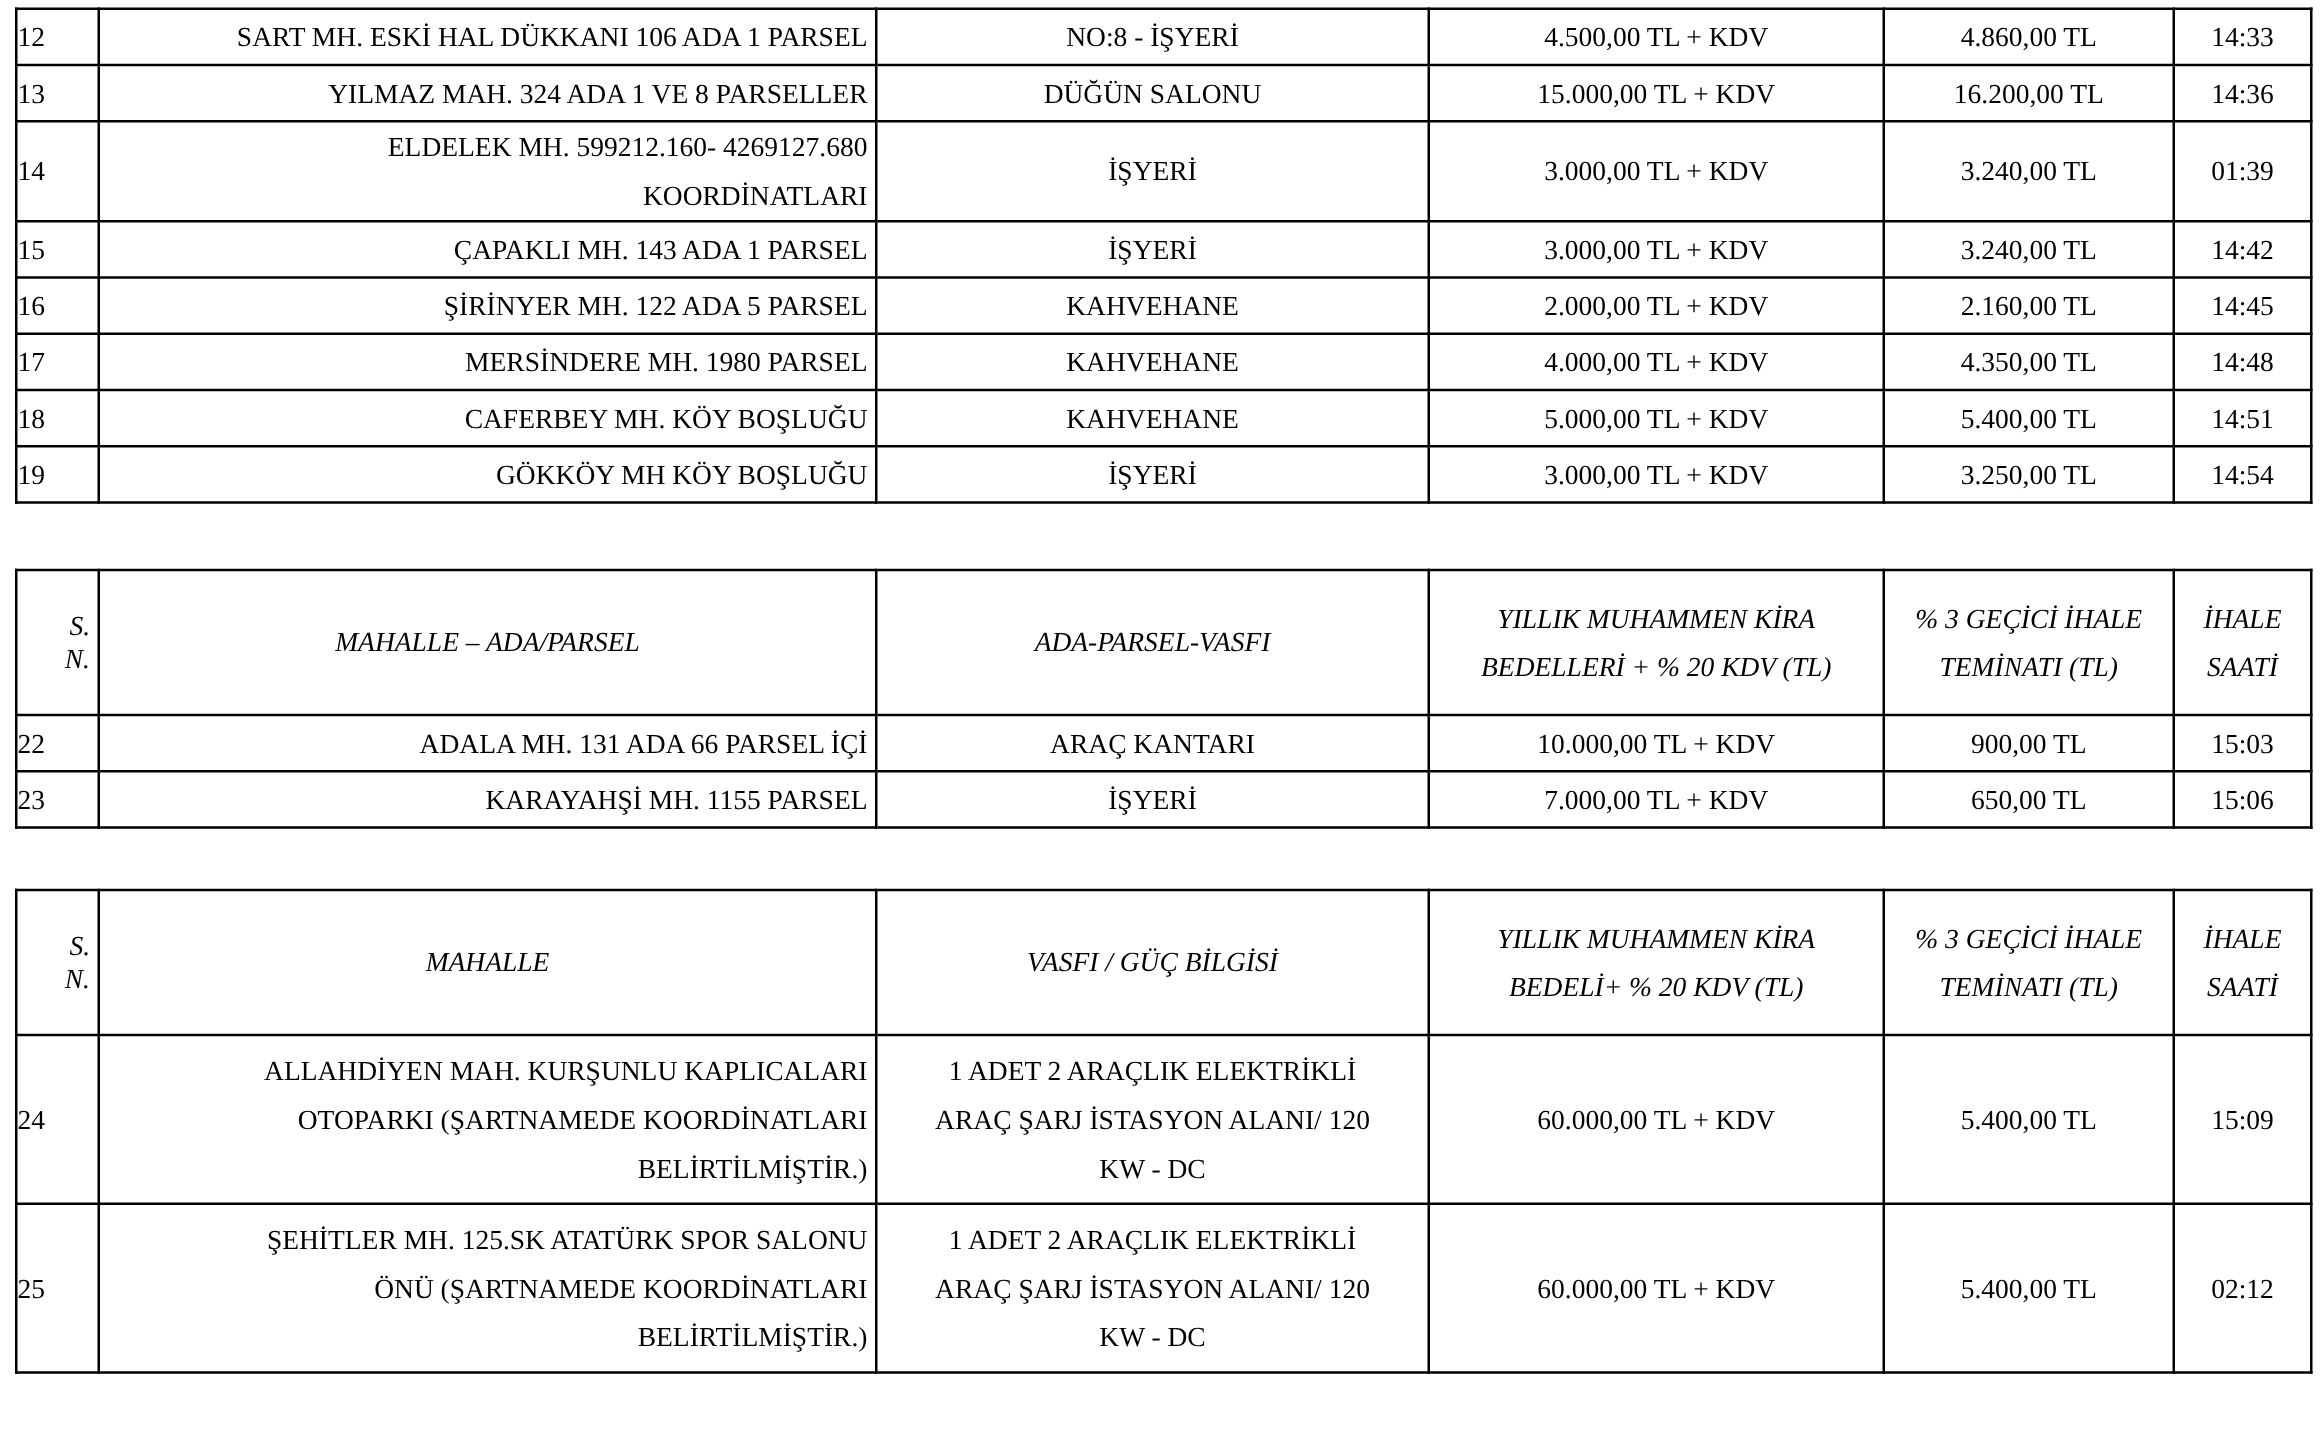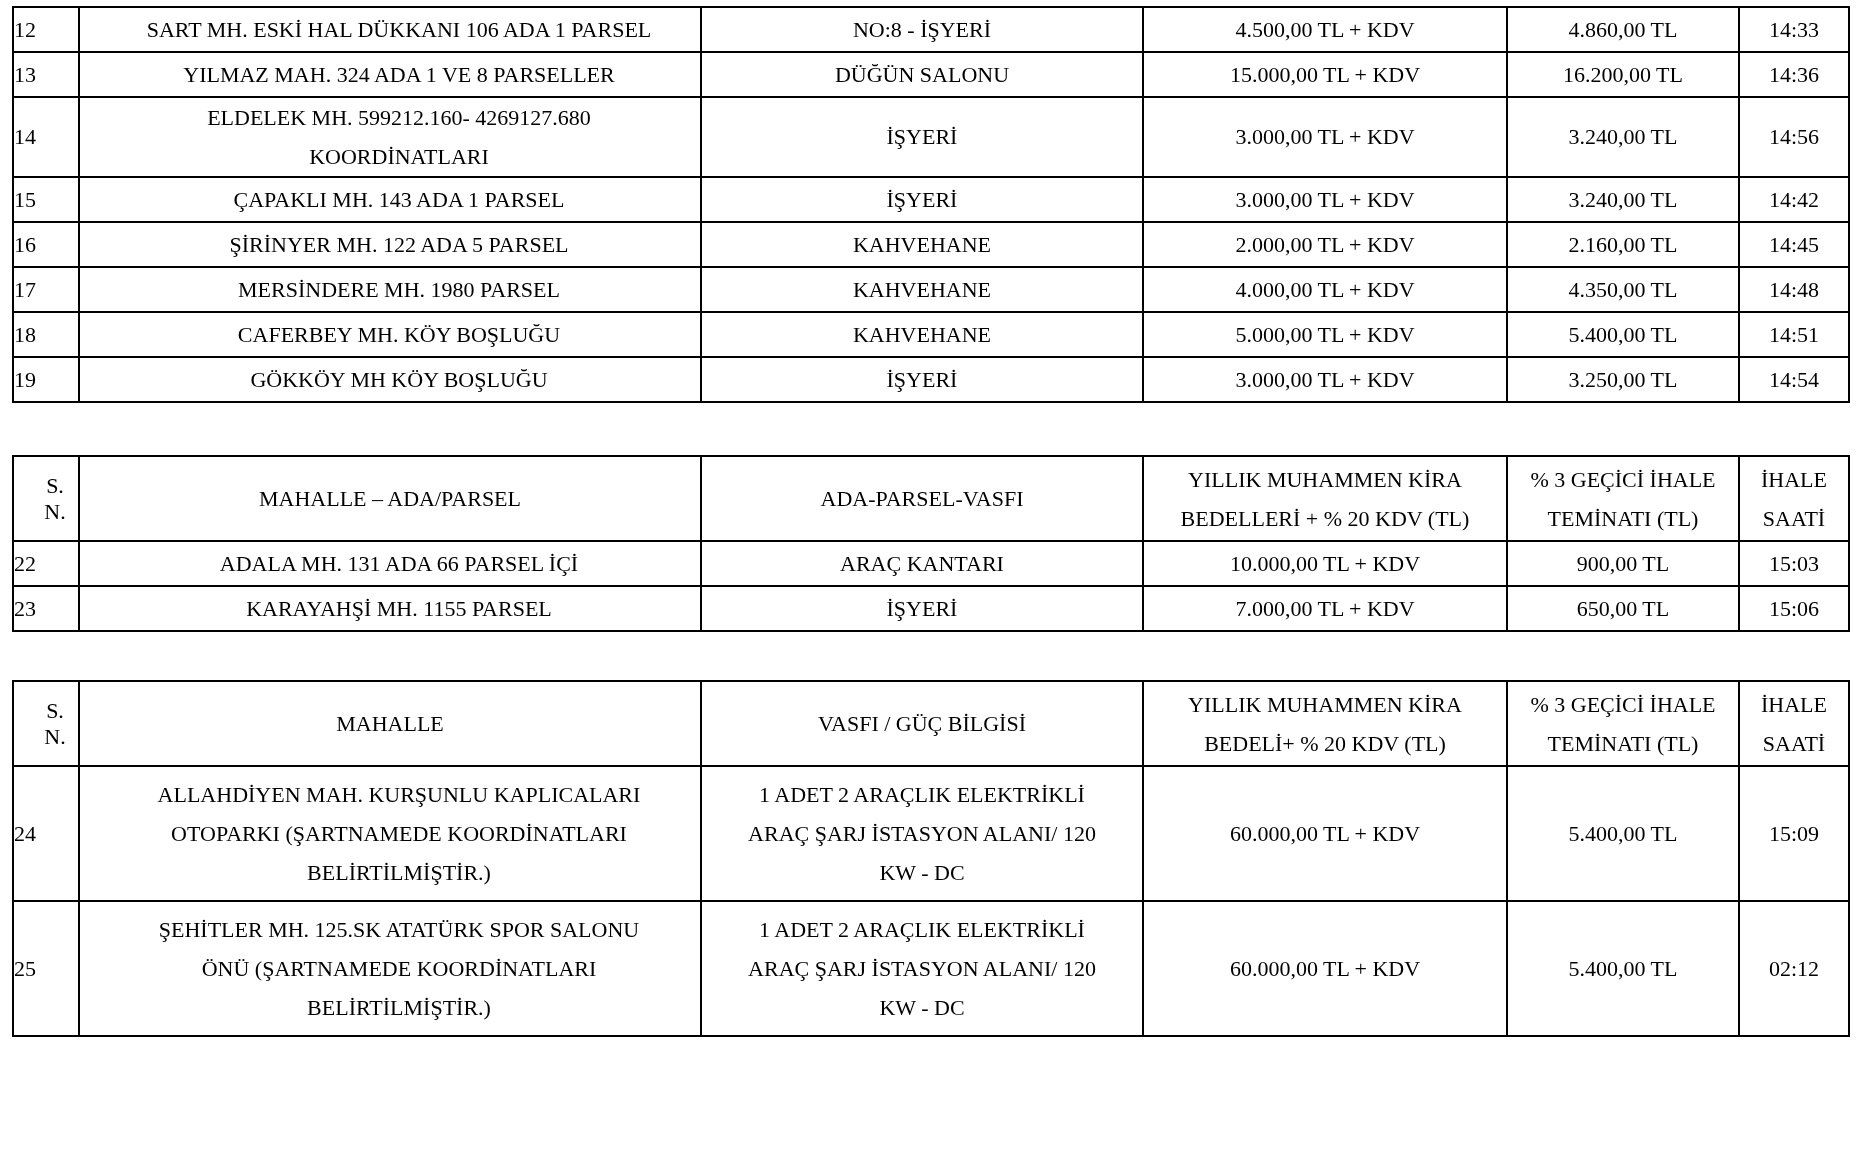--- a/index.html
+++ b/index.html
@@ -20,25 +20,25 @@
   .t3 { margin-top: 48px; }
   td {
     border: 2px solid #000000;
     font-size: 22px;
     vertical-align: middle;
     padding: 0;
     overflow: hidden;
     letter-spacing: 0px;
   }
   td.sn  { text-align: left; }
-  td.mah { text-align: center; padding-left: 24px; padding-right: 6px; }
+  td.mah { text-align: right; padding-left: 24px; padding-right: 6px; }
   td.ctr { text-align: center; }
   tr.r45  { height: 45px; }
   tr.r90  { height: 72px; }
-  tr.hdr  { height: 85px; }
+  tr.hdr  { height: 116px; font-style: italic; }
   tr.r135 { height: 135px; }
   .line { line-height: 39px; }
 </style>
 </head>
 <body>
 
 <div class="page">
 
   <table class="t1">
     <colgroup>
@@ -68,21 +68,21 @@
       </tr>
       <tr class="r90">
         <td class="sn">14</td>
         <td class="mah">
           <div class="line">ELDELEK MH. 599212.160- 4269127.680</div>
           <div class="line">KOORDİNATLARI</div>
         </td>
         <td class="ctr">İŞYERİ</td>
         <td class="ctr">3.000,00 TL + KDV</td>
         <td class="ctr">3.240,00 TL</td>
-        <td class="ctr">14:56</td>
+        <td class="ctr">01:39</td>
       </tr>
       <tr class="r45">
         <td class="sn">15</td>
         <td class="mah">ÇAPAKLI MH. 143 ADA 1 PARSEL</td>
         <td class="ctr">İŞYERİ</td>
         <td class="ctr">3.000,00 TL + KDV</td>
         <td class="ctr">3.240,00 TL</td>
         <td class="ctr">14:42</td>
       </tr>
       <tr class="r45">

